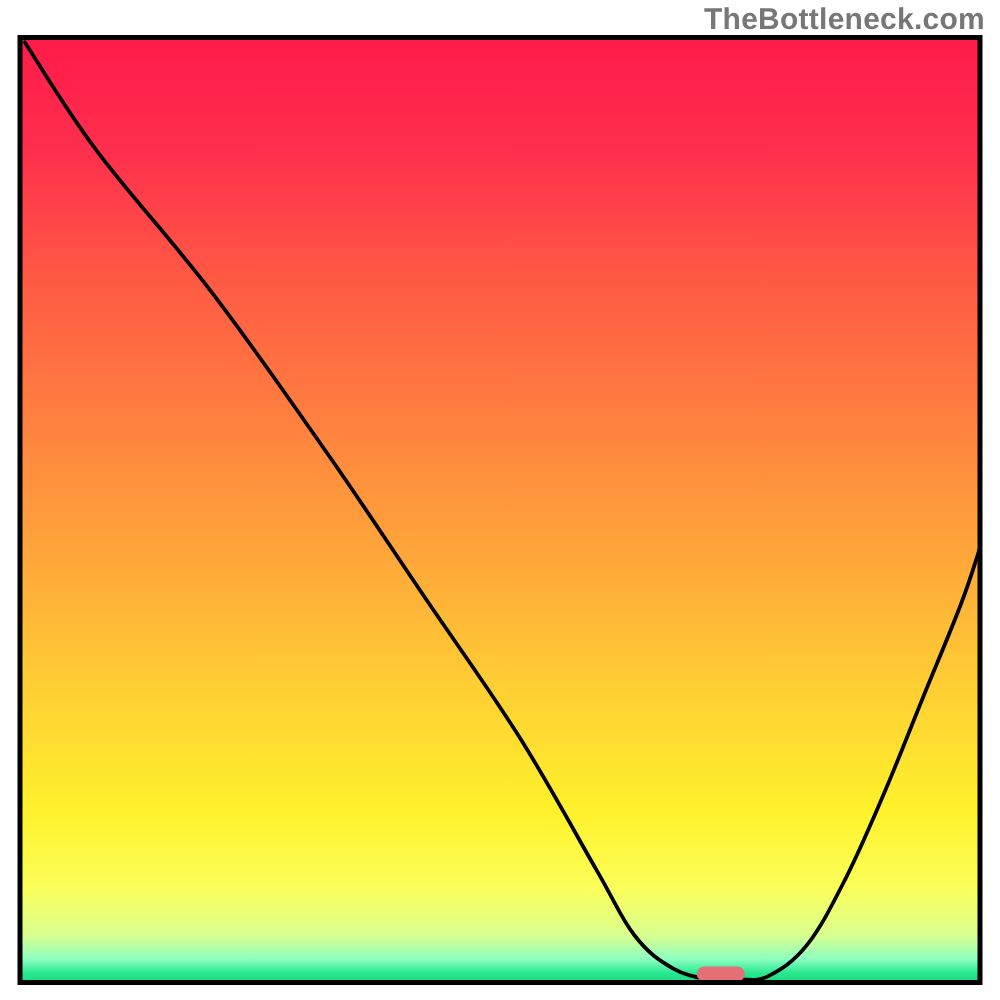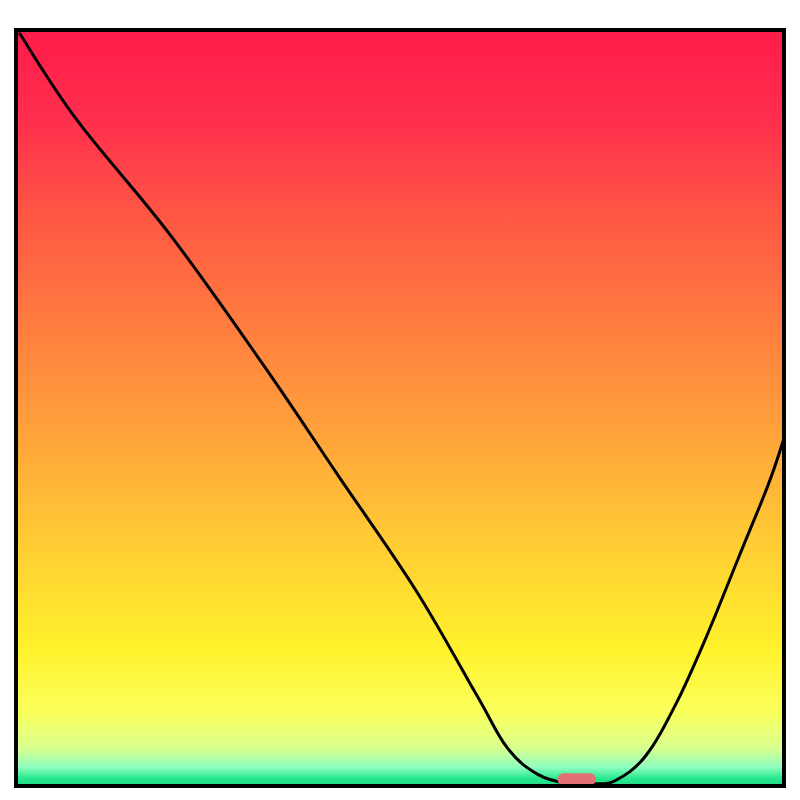--- a/index.html
+++ b/index.html
@@ -33,20 +33,21 @@
     width: 800px;
     height: 800px;
     display: block;
   }
 </style>
 </head>
 <body>
 
 <div class="wrap">
 
+  <div class="watermark">TheBottleneck.com</div>
 
   <svg class="chart" viewBox="0 0 800 800" preserveAspectRatio="none">
     <defs>
       <linearGradient id="bg-grad" x1="0" y1="0" x2="0" y2="1">
           <stop offset="0%" stop-color="#ff1b4a"></stop>
           <stop offset="12%" stop-color="#ff2f4d"></stop>
           <stop offset="25%" stop-color="#ff5844"></stop>
           <stop offset="40%" stop-color="#ff7f3f"></stop>
           <stop offset="55.00000000000001%" stop-color="#ffa73a"></stop>
           <stop offset="70%" stop-color="#ffd233"></stop>

